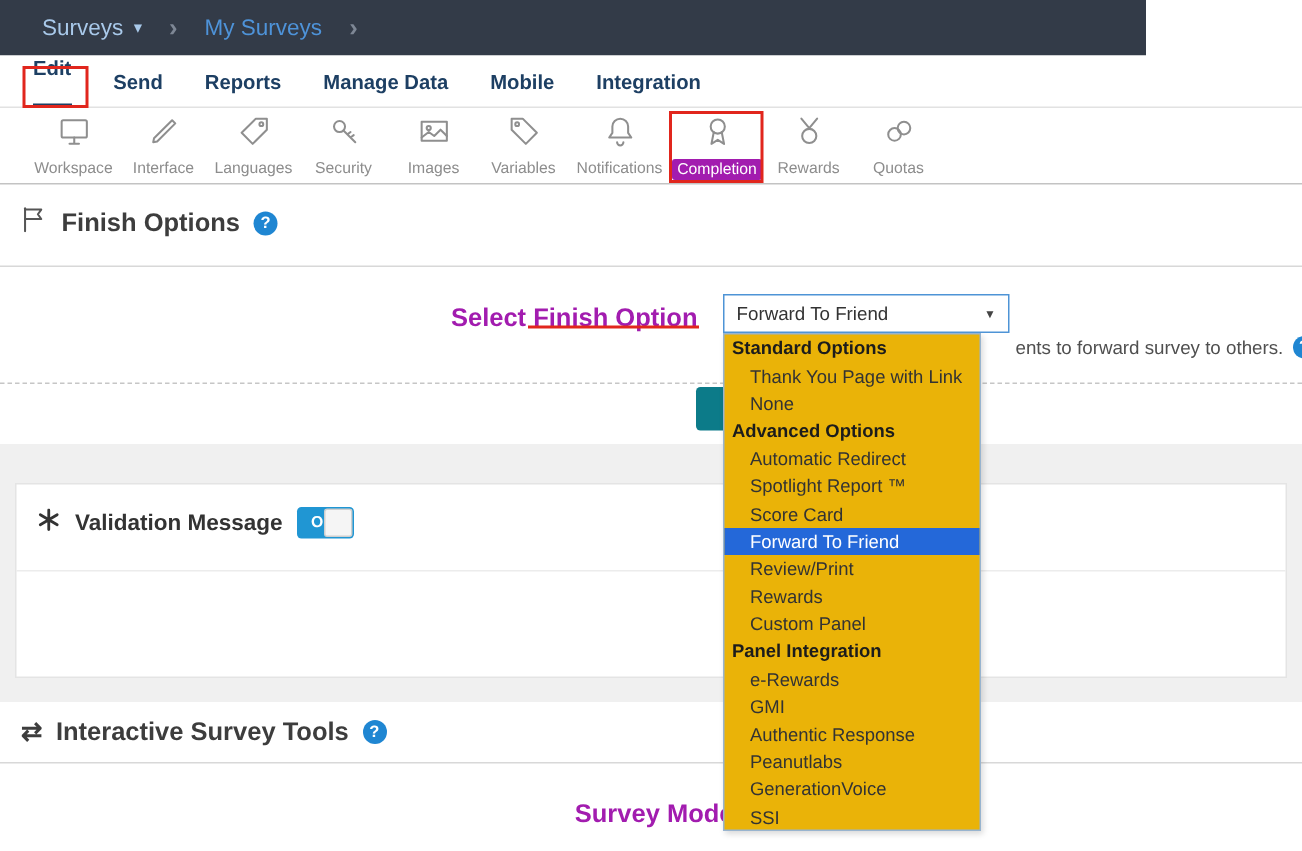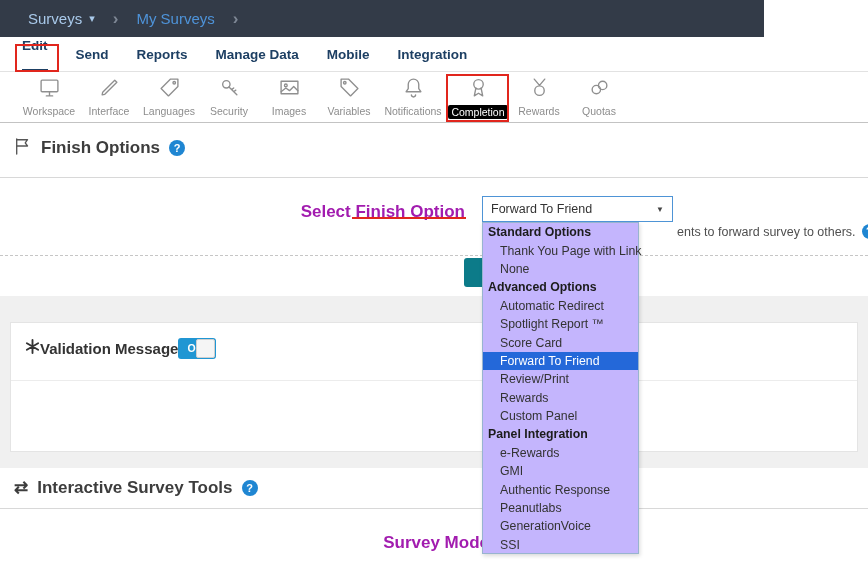--- a/index.html
+++ b/index.html
@@ -22,57 +22,57 @@
   .tab.active{border-bottom:2px solid #1d3f63;padding-bottom:16px;}
 
   
   .toolbar{position:absolute;left:0;top:72px;width:868px;height:51px;background:#fff;
            border-bottom:1px solid #c3c3c3;display:flex;padding-left:19px;box-sizing:border-box;}
   .tool{width:60px;display:flex;flex-direction:column;align-items:center;padding-top:5px;cursor:pointer;}
   .tool.w-notifications{width:68px;}
   .tool.w-completion{width:62px;}
   .tool svg{width:21px;height:21px;stroke:#8f8f8f;fill:none;stroke-width:1.3;stroke-linejoin:round;stroke-linecap:round;}
   .tlabel{font-size:10.5px;color:#8d8d8d;margin-top:3px;white-space:nowrap;}
-  .tool.w-completion .tlabel{background:#000000;color:#fff;padding:1px 3px;border-radius:2px;}
+  .tool.w-completion .tlabel{background:#a21caf;color:#fff;padding:1px 3px;border-radius:2px;}
 
   
   .sec-head{position:absolute;display:flex;align-items:center;gap:9px;}
   .sec-title{font-size:17px;font-weight:bold;color:#3d3d3d;white-space:nowrap;}
   .help{width:16px;height:16px;border-radius:50%;background:#1f86d2;color:#fff;font-size:11px;
         font-weight:bold;display:flex;align-items:center;justify-content:center;cursor:pointer;}
   .help.small{width:15px;height:15px;font-size:10px;}
   .hrule{position:absolute;left:0;width:868px;border-top:1px solid #d8d8d8;height:0;}
   .dashed{position:absolute;left:0;top:255px;width:868px;border-top:1px dashed #c6c6c6;height:0;}
 
   .form-label{position:absolute;font-size:17px;font-weight:bold;color:#a21caf;white-space:nowrap;}
   .frag{position:absolute;font-size:12.5px;color:#4f4f4f;white-space:nowrap;display:flex;align-items:center;gap:6px;}
   .frag.gray{color:#8d8d8d;}
 
   
   .grayband{position:absolute;left:0;top:296px;width:868px;height:172px;background:#f0f0f0;}
   .card{position:absolute;left:10px;top:322px;width:848px;height:130px;background:#fff;
         border:1px solid #e4e4e4;box-sizing:border-box;z-index:1;}
-  .card-head{position:absolute;left:14px;top:15px;display:flex;align-items:center;}
+  .card-head{position:absolute;left:14px;top:15px;display:flex;align-items:center;gap:10px;}
   .card-title{font-size:15px;font-weight:bold;color:#333;}
   .card-div{position:absolute;left:0;top:57px;width:100%;border-top:1px solid #ececec;height:0;}
   .toggle{position:relative;width:38px;height:21px;background:#2096d3;border-radius:3px;cursor:pointer;}
   .toggle .on{position:absolute;left:9px;top:4px;color:#fff;font-size:10.5px;font-weight:bold;}
   .toggle .knob{position:absolute;right:1px;top:1px;width:19px;height:19px;background:#f5f5f5;
                 border:1px solid #cfcfcf;border-radius:2px;box-sizing:border-box;}
 
   
   .teal-btn{position:absolute;left:464px;top:258px;width:104px;height:29px;background:#0c7b89;
             border-radius:3px;z-index:2;cursor:pointer;border:none;}
 
   
   .select-ctl{position:absolute;left:482px;top:196px;width:191px;height:26px;background:#fff;
               border:1px solid #4e94d6;box-sizing:border-box;display:flex;align-items:center;
               padding:0 8px;font-size:12.5px;color:#333;z-index:11;cursor:pointer;}
   .select-ctl .arrow{margin-left:auto;font-size:8px;color:#444;}
-  .dd-list{position:absolute;left:482px;top:222px;width:157px;height:332px;background:#c4b5fd;
+  .dd-list{position:absolute;left:482px;top:222px;width:172px;height:332px;background:#eab308;
            border:1px solid #98b4cf;box-sizing:border-box;z-index:10;box-shadow:1px 2px 4px rgba(0,0,0,.15);}
   .opt{height:18.4px;display:flex;align-items:center;font-size:12.3px;color:#333;
        padding-left:17px;white-space:nowrap;cursor:pointer;}
   .opt.group{font-weight:bold;color:#1c1c1c;padding-left:5px;cursor:default;}
   .opt.sel{background:#2468d9;color:#fff;}
 
   
   .swap-icon{font-size:17px;font-weight:bold;color:#3d3d3d;}
 
   

